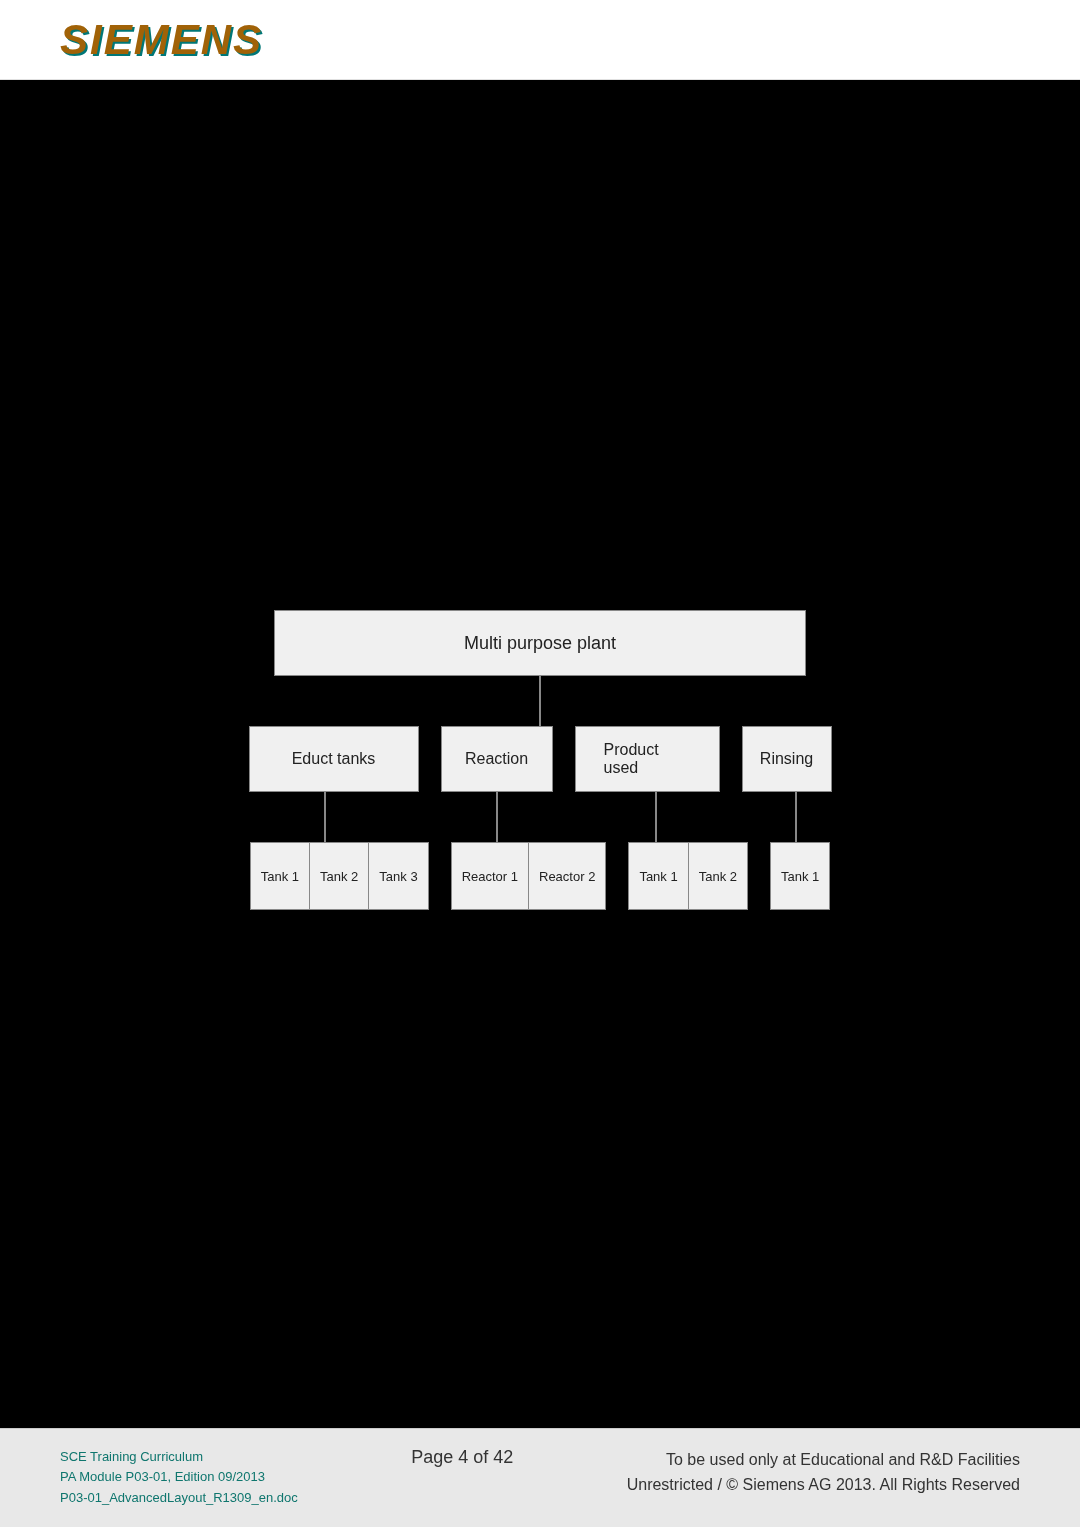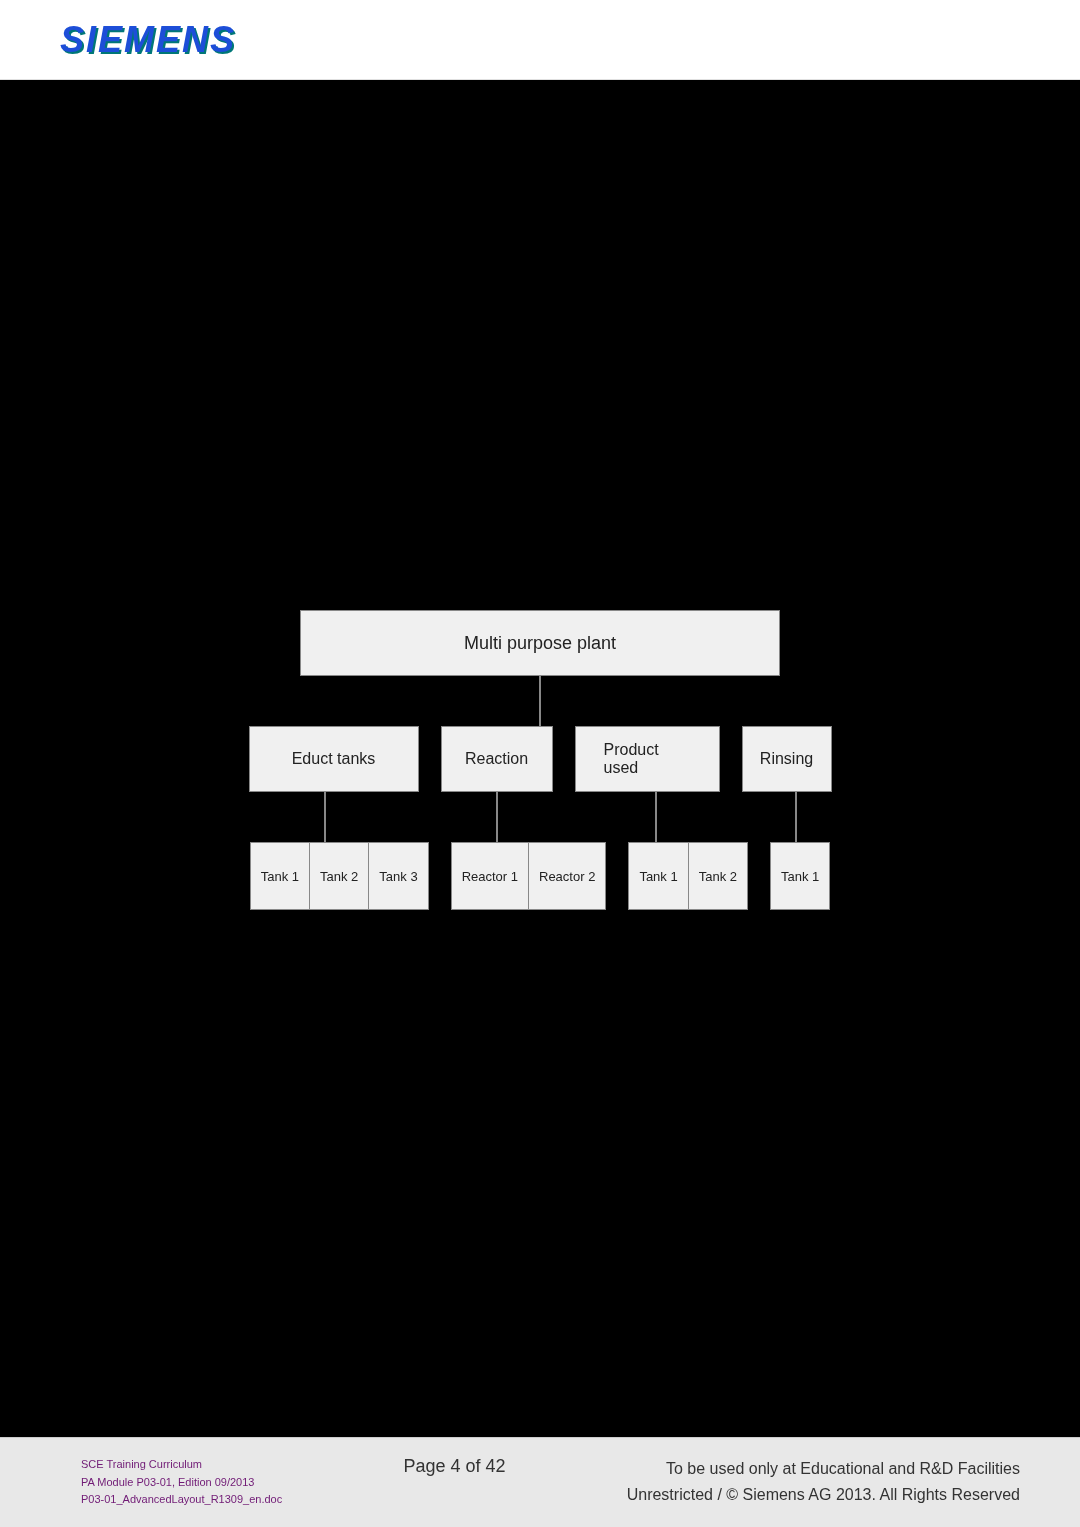--- a/index.html
+++ b/index.html
@@ -17,23 +17,23 @@
       width: 100%;
       height: 80px;
       background: #ffffff;
       border-bottom: 1px solid #e0e0e0;
       display: flex;
       align-items: center;
       padding: 0 60px;
     }
 
     .siemens-logo {
-      font-size: 36px;
+      font-size: 42px;
       font-weight: 900;
-      color: #1d4ed8;
+      color: #a16207;
       letter-spacing: 2px;
       font-style: italic;
       text-shadow: 2px 2px 0px #007777;
       font-family: Arial Black, Arial, sans-serif;
       text-align: right;
     }
 
     
     .main-content {
       width: 100%;
@@ -49,21 +49,21 @@
     
     .diagram-container {
       display: flex;
       flex-direction: column;
       align-items: center;
       gap: 0;
     }
 
     
     .top-box {
-      width: 480px;
+      width: 532px;
       height: 66px;
       background: #f0f0f0;
       border: 1.5px solid #888888;
       display: flex;
       align-items: center;
       justify-content: center;
       font-size: 18px;
       color: #222222;
     }
 
@@ -161,24 +161,23 @@
       padding: 18px 60px;
       display: flex;
       justify-content: space-between;
       align-items: flex-start;
       position: absolute;
       bottom: 0;
       left: 0;
     }
 
     .footer-left {
-      font-size: 11px;
-      color: #701a75;
+      font-size: 13px;
+      color: #0f766e;
       line-height: 1.6;
-      margin-left: 21px;
     }
 
     .footer-center {
       font-size: 18px;
       color: #333333;
       text-align: center;
     }
 
     .footer-right {
       font-size: 16px;

